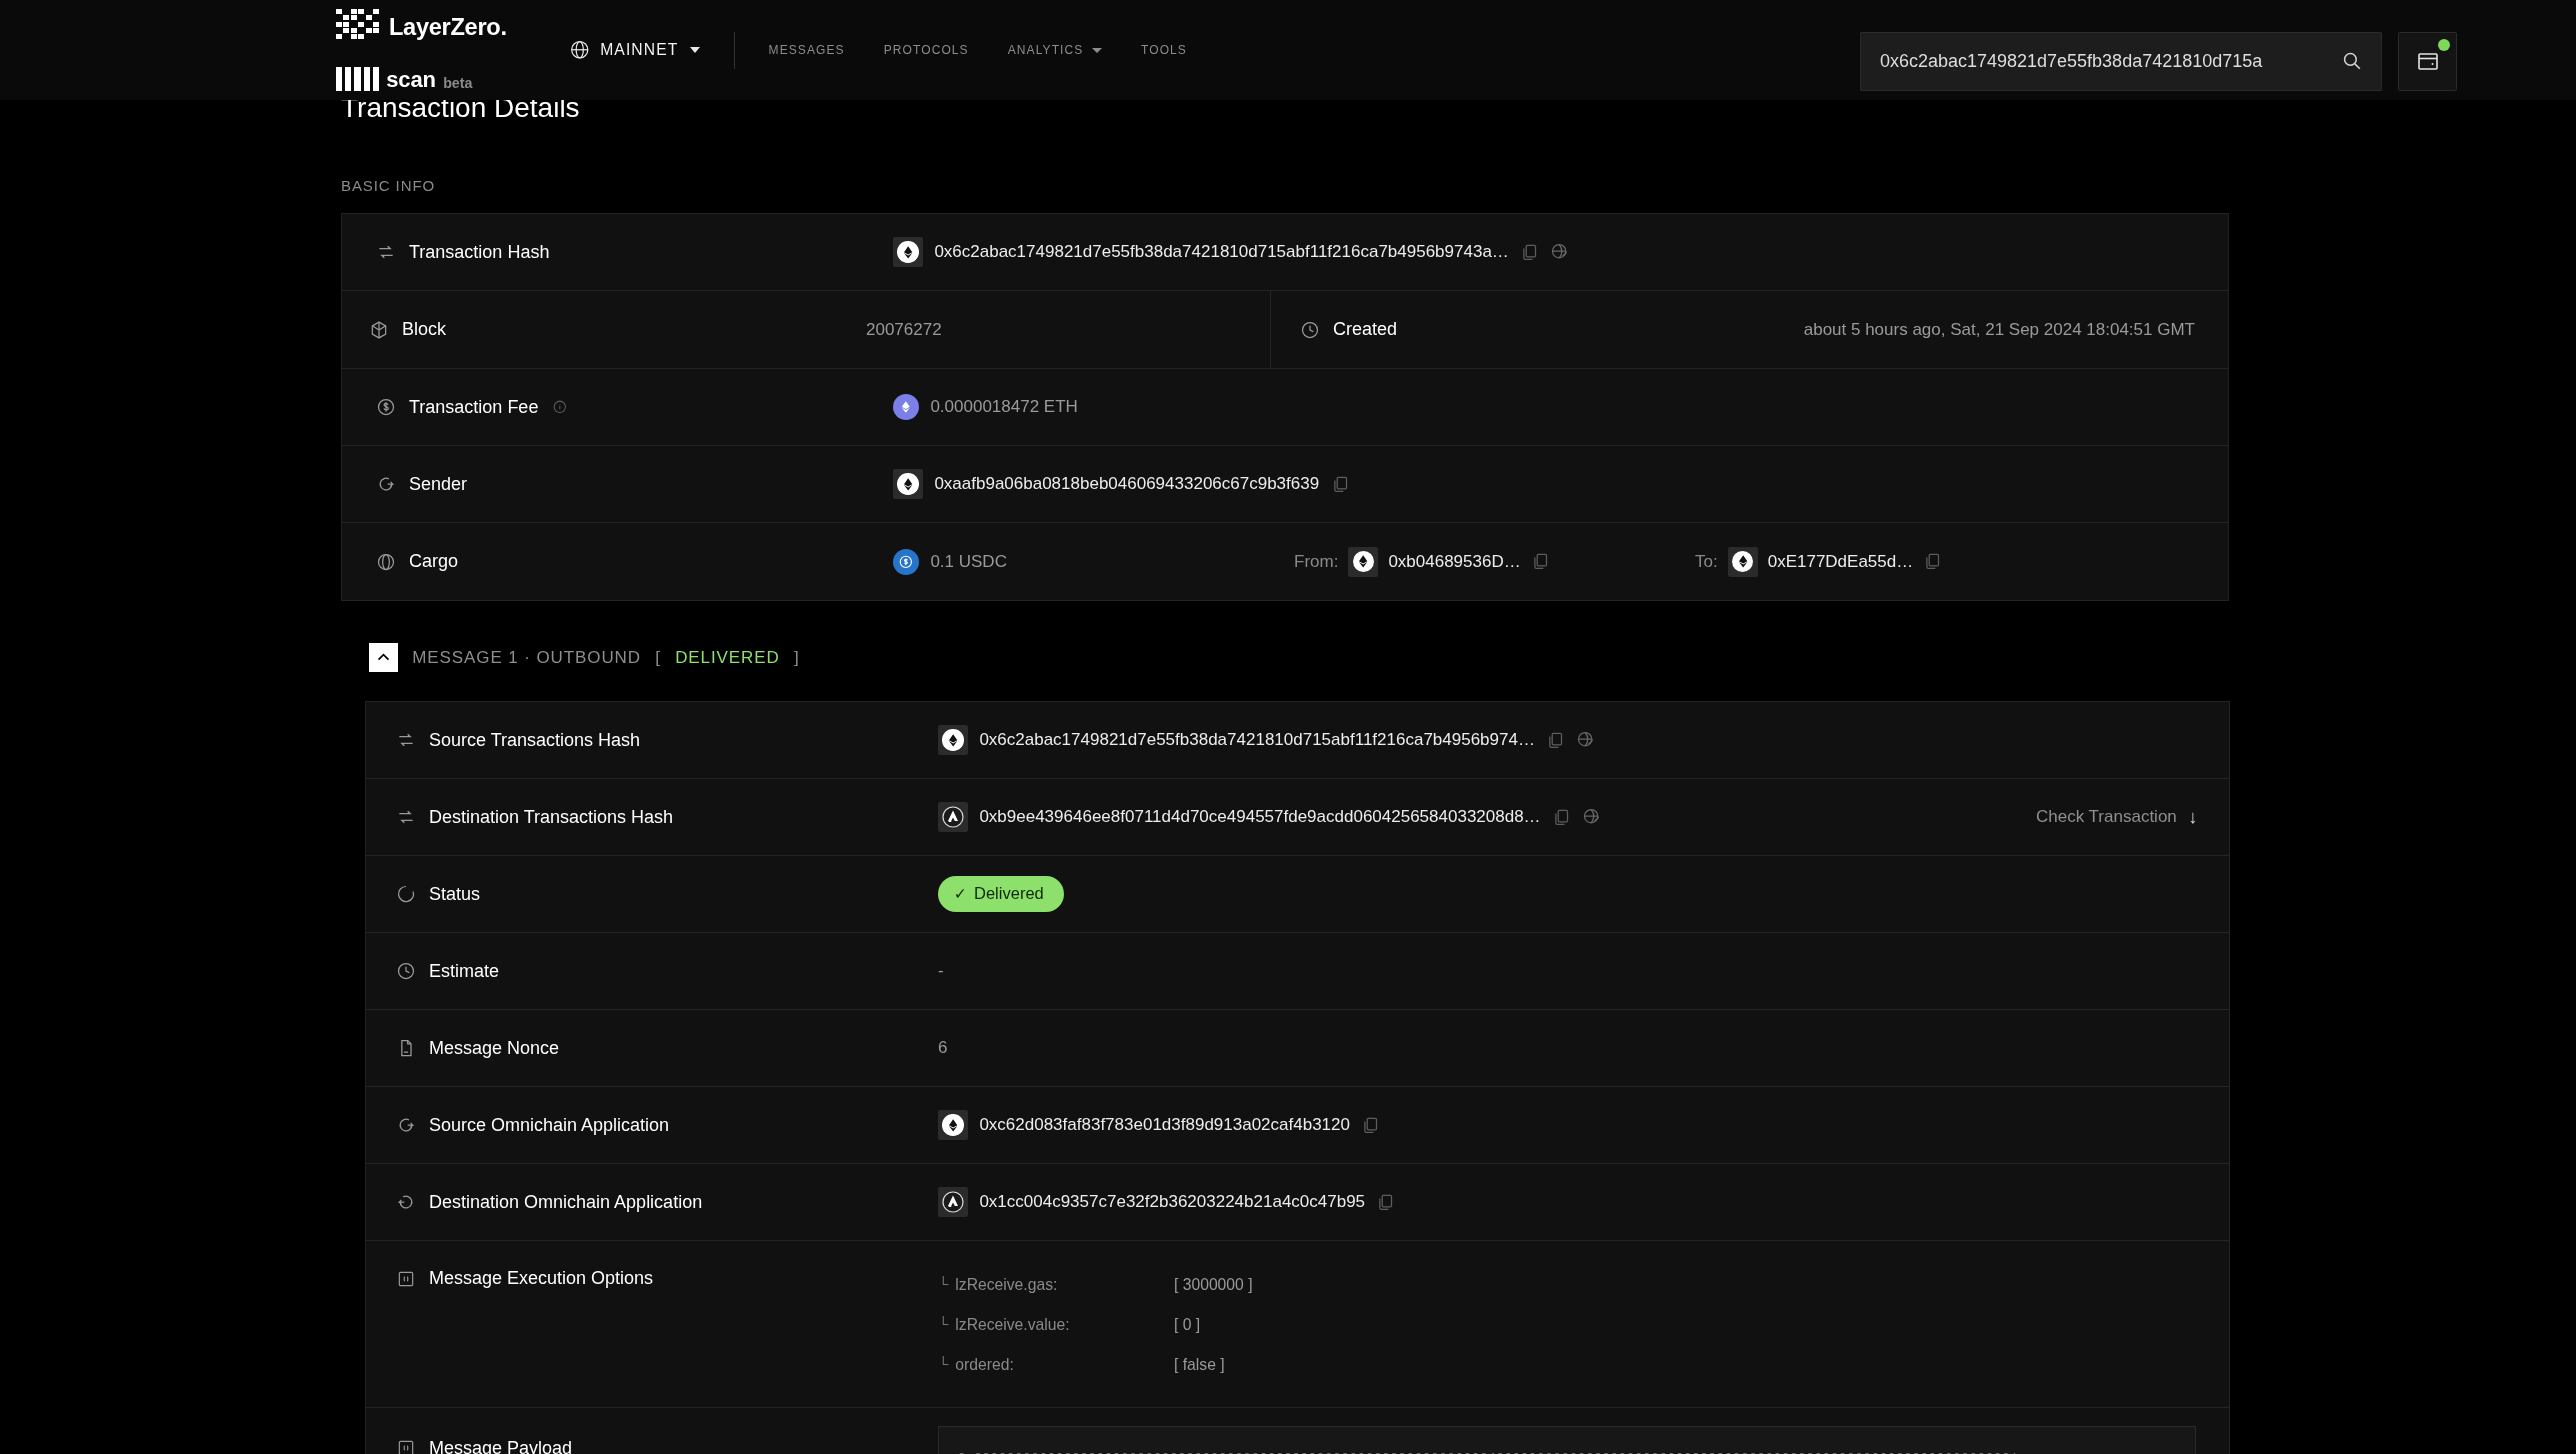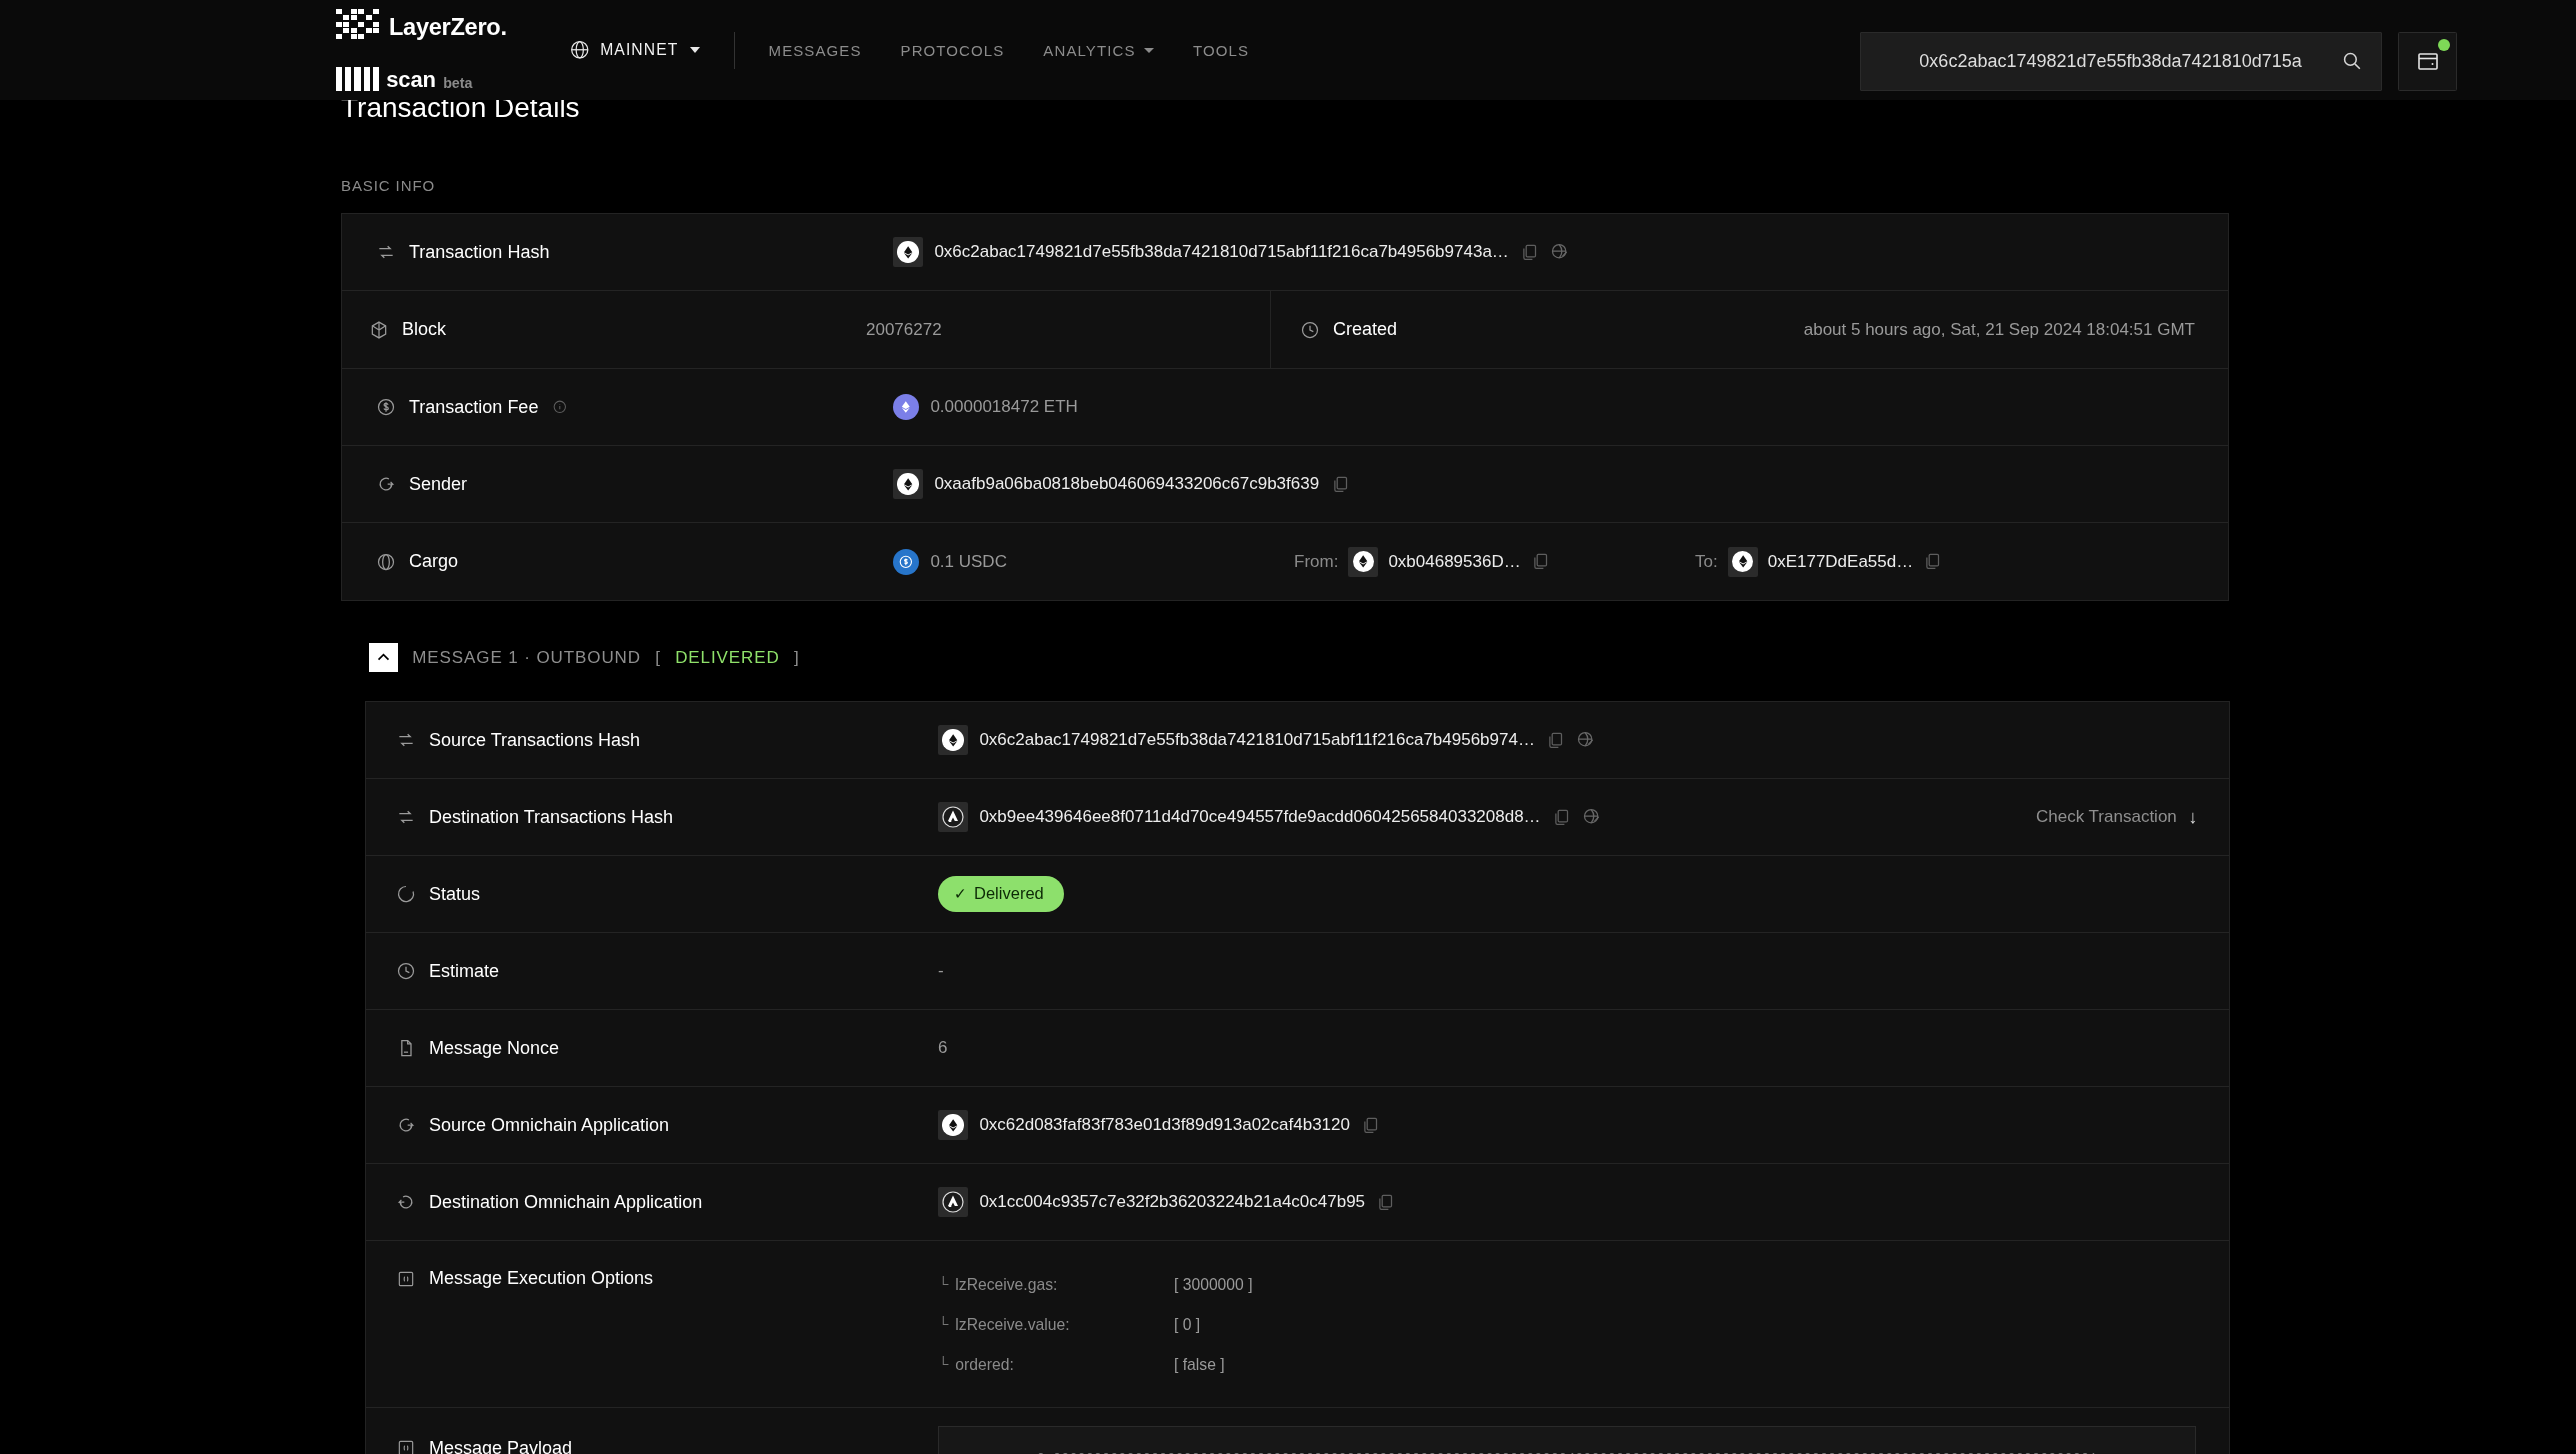--- a/index.html
+++ b/index.html
@@ -2,21 +2,21 @@
 <html style="font-size:11.4px"><head>
 <meta charset="utf-8">
 <style>
   * { box-sizing: border-box; margin: 0; padding: 0; }
   html, body {
     width: 2576px; height: 1454px;
     background: #000000;
     font-family: "Liberation Sans", sans-serif;
     overflow: hidden;
   }
-  .page { position: relative; width: 2576px; height: 1220px; background: #000; text-align: center; }
+  .page { position: relative; width: 2576px; height: 1220px; background: #000; }
 
   
   .topbar {
     position: absolute; top: 0; left: 0; width: 2576px; height: 100px;
     background: #0a0a0a;
     display: flex; align-items: center;
     z-index: 50;
   }
   .brand { display: flex; align-items: center; margin-left: 336px; }
   .brand-mark { display: flex; flex-direction: column; gap: 3.6px; }
@@ -32,21 +32,21 @@
   .brand-scan { color: #fff; font-size: 22px; font-weight: 700; letter-spacing: -0.1px; line-height: 1;}
   .brand-beta { color: #8a8a8a; font-size: 14.3px; font-weight: 700; line-height: 1; position: relative; top: -0.7px;}
 
   .net-select { display:flex; align-items:center; gap: 10px; margin-left: 62px; cursor:pointer;}
   .globe { width: 21.5px; height: 21.5px; }
   .net-label { color: #f2f2f2; font-size: 15.7px; letter-spacing: 1.1px; font-weight: 400; }
   .caret { width: 0; height: 0; border-left: 5.7px solid transparent; border-right: 5.7px solid transparent;
            border-top: 6.4px solid #e8e8e8; margin-left: 1.4px;}
   .divider-v { width: 0.7px; height: 37px; background: #333; margin-left: 34px; }
   .nav { display: flex; align-items: center; gap: 39px; margin-left: 34px; }
-  .nav-item { color: #8c8c8c; font-size: 15px; letter-spacing: 1.1px; cursor: pointer; display:flex; align-items:center; gap: 8.6px;}
+  .nav-item { color: #8c8c8c; font-size: 12px; letter-spacing: 1.1px; cursor: pointer; display:flex; align-items:center; gap: 8.6px;}
   .caret-sm { width: 0; height: 0; border-left: 5px solid transparent; border-right: 5px solid transparent;
            border-top: 5.7px solid #8c8c8c; }
 
   .search-wrap { position: absolute; right: 119px; top: 31.5px; display:flex; align-items:center; gap: 15.7px;}
   .search-box {
     width: 522px; height: 59px; background: #1d1d1d; border: 0.7px solid #2a2a2a;
     display: flex; align-items: center; padding: 0 18.6px; border-radius: 1px;
   }
   .search-text { flex:1; color: #dedede; font-size: 18px; white-space: nowrap; overflow: hidden; }
   .search-ic { width: 21.5px; height: 21.5px; flex-shrink: 0; }

